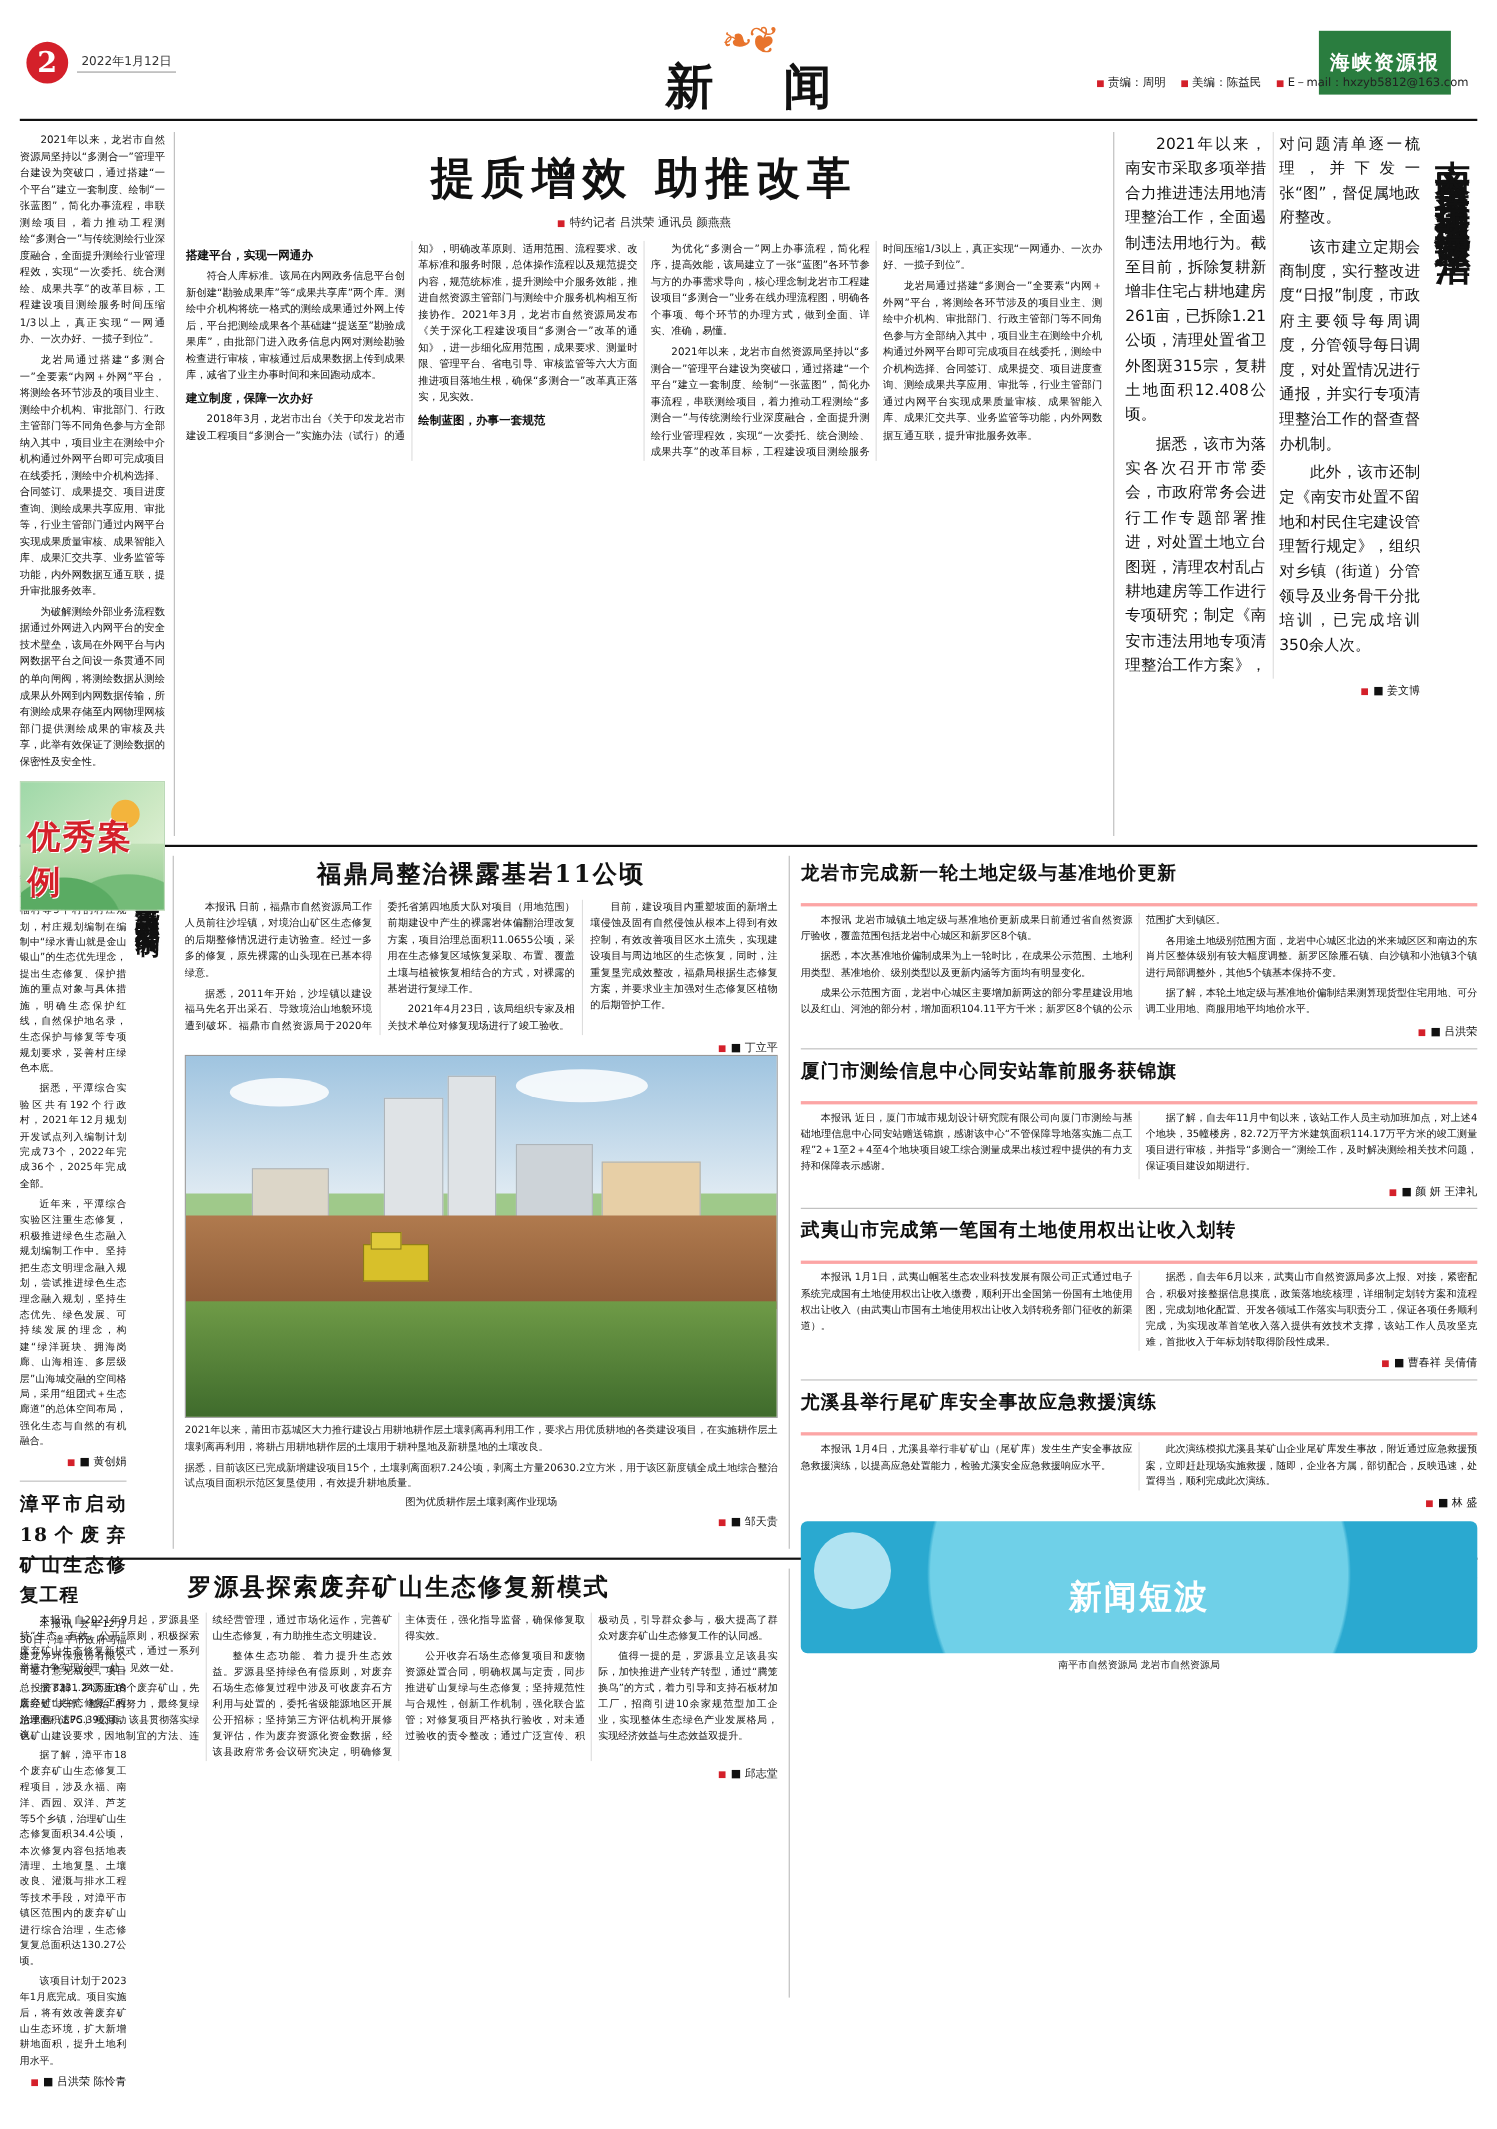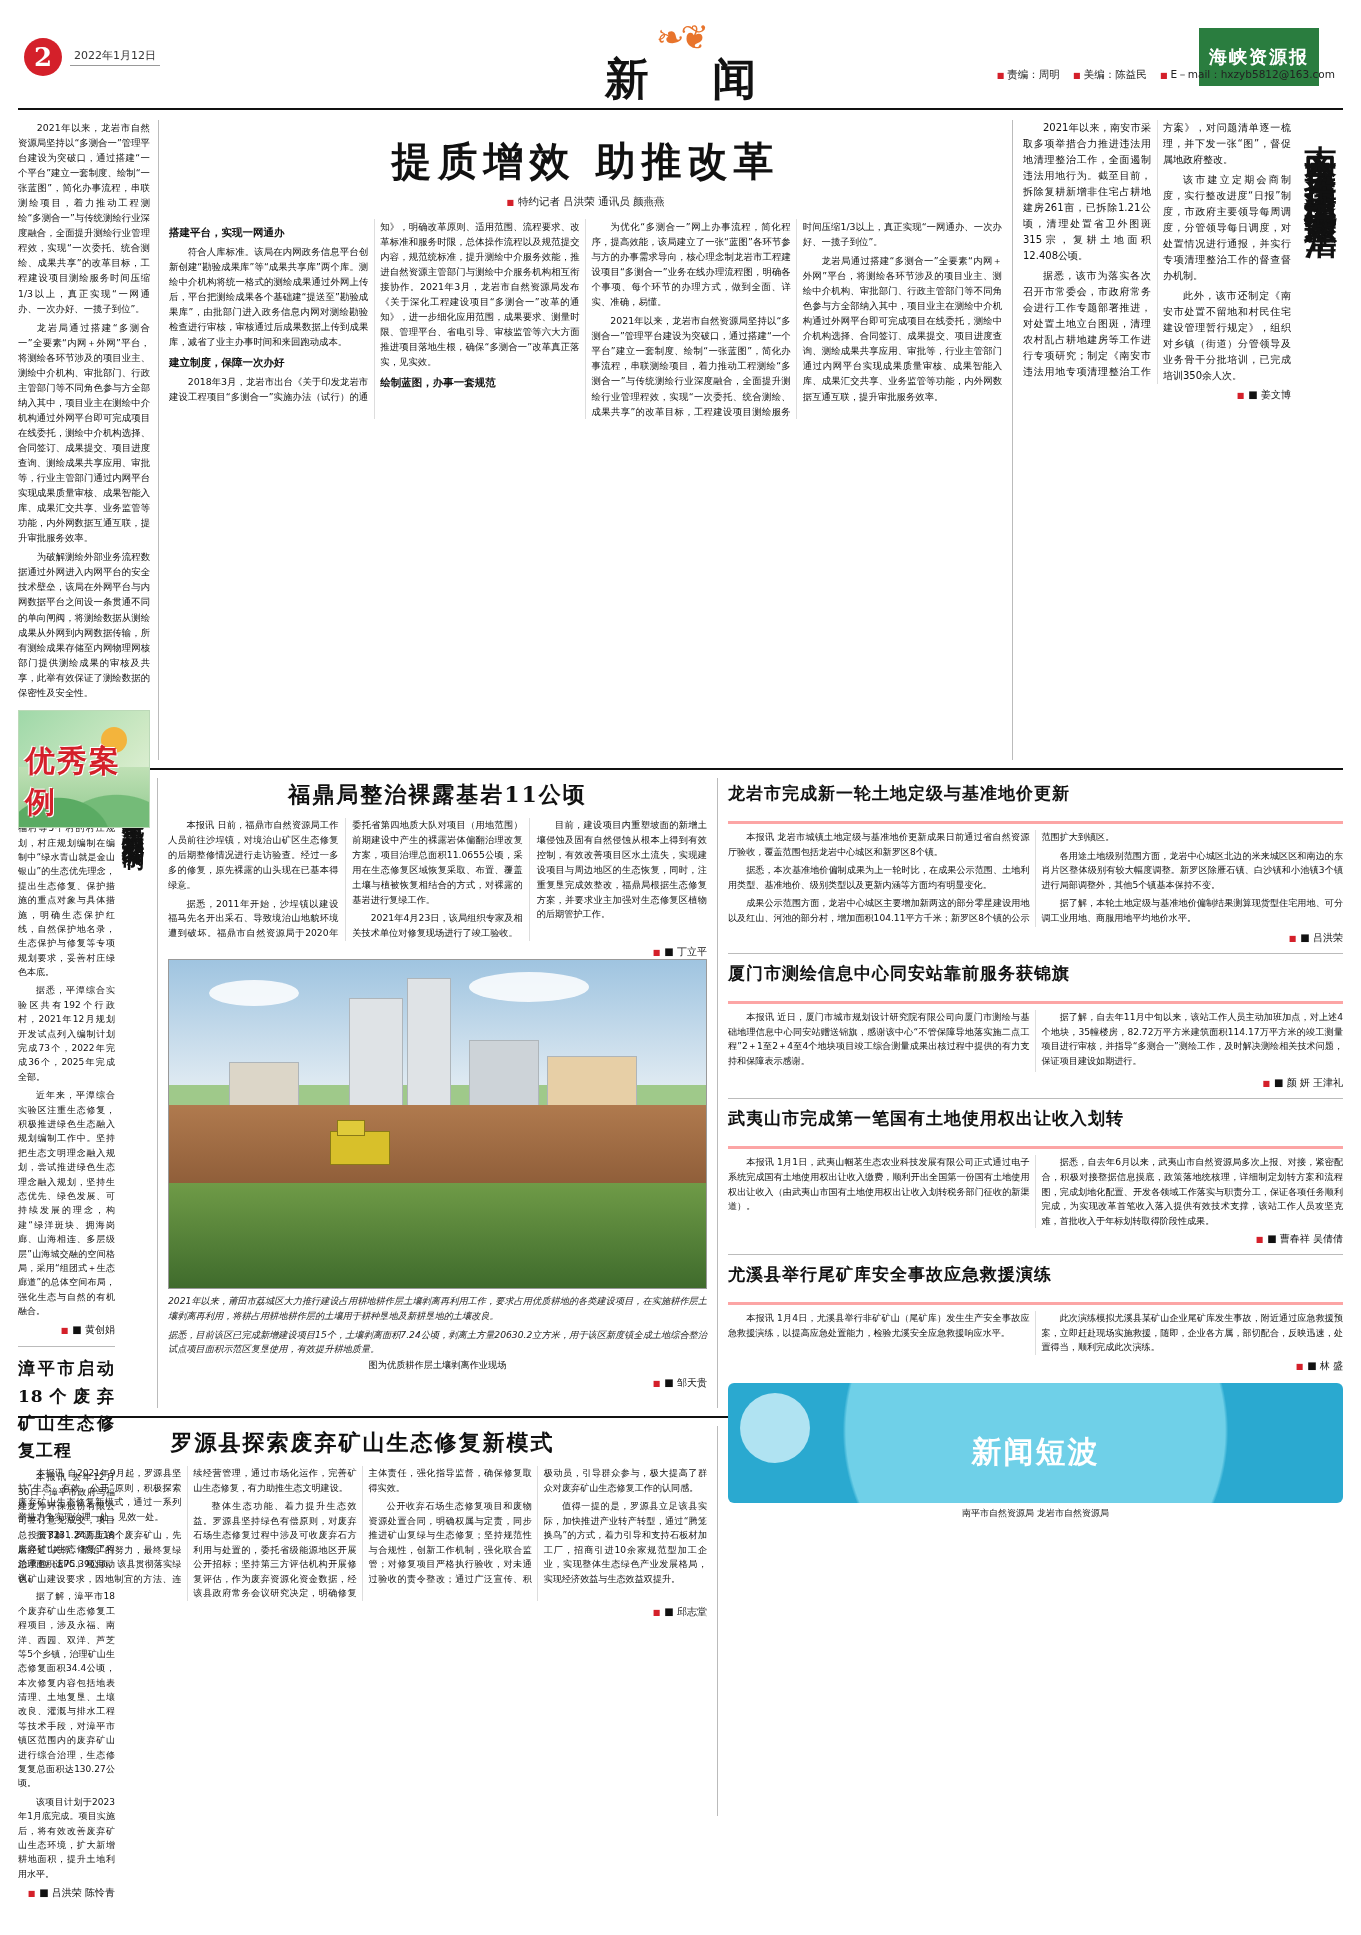--- a/index.html
+++ b/index.html
@@ -116,21 +116,21 @@
   .ph-sky { position:absolute; inset:0 0 62% 0; background:linear-gradient(#9fc4e0,#dfeaf2); }
   .ph-cloud { position:absolute; background:rgba(255,255,255,.85); border-radius:50%; }
   .ph-bldg { position:absolute; bottom:52%; background:#cdd3d8; border:1px solid #aeb5ba; }
   .ph-bldg.tall { background:#dfe3e6; }
   .ph-dirt { position:absolute; left:0; right:0; top:44%; height:26%;
     background:linear-gradient(#b07a4e,#8d5c38); }
   .ph-green { position:absolute; left:0; right:0; bottom:0; height:32%;
     background:linear-gradient(#6f9b47,#3f6b2c); }
   .ph-mach { position:absolute; left:30%; top:52%; width:60px; height:34px; background:#d8c02a; border:1px solid #8a7a18;}
   .ph-mach:after{ content:""; position:absolute; left:6px; top:-12px; width:26px; height:14px; background:#e0cb3a;border:1px solid #8a7a18;}
-  .caption { font-size:9.2px; line-height:1.55; text-align:justify; margin-top:5px; color:#222;font-style:italic; }
+  .caption { font-size:9.2px; line-height:1.55; text-align:justify; margin-top:5px; color:#222; }
   .caption-c { font-size:9.2px; text-align:center; margin-top:3px;}
 
   
   .bottom { display:flex; margin-top:8px; border-top:2px solid #111; padding-top:8px; height:400px;}
   .bt-l { width:700px; padding-right:10px; border-right:1px solid #bbb;}
   .bt-r { flex:1; padding-left:10px;}
 
   .news-logo { margin-top:10px; height:120px; position:relative;
     background:radial-gradient(circle at 50% 40%, #6fd0e8 0 60%, #2aa9d0 61% 100%);
     border-radius:6px; overflow:hidden; }
@@ -188,21 +188,21 @@
         <p class="para">2018年3月，龙岩市出台《关于印发龙岩市建设工程项目“多测合一”实施办法（试行）的通知》，明确改革原则、适用范围、流程要求、改革标准和服务时限，总体操作流程以及规范提交内容，规范统标准，提升测绘中介服务效能，推进自然资源主管部门与测绘中介服务机构相互衔接协作。2021年3月，龙岩市自然资源局发布《关于深化工程建设项目“多测合一”改革的通知》，进一步细化应用范围，成果要求、测量时限、管理平台、省电引导、审核监管等六大方面推进项目落地生根，确保“多测合一”改革真正落实，见实效。</p>
         <div class="subhead">绘制蓝图，办事一套规范</div>
         <p class="para">为优化“多测合一”网上办事流程，简化程序，提高效能，该局建立了一张“蓝图”各环节参与方的办事需求导向，核心理念制龙岩市工程建设项目“多测合一”业务在线办理流程图，明确各个事项、每个环节的办理方式，做到全面、详实、准确，易懂。</p>
         <p class="para">2021年以来，龙岩市自然资源局坚持以“多测合一”管理平台建设为突破口，通过搭建“一个平台”建立一套制度、绘制“一张蓝图”，简化办事流程，串联测绘项目，着力推动工程测绘“多测合一”与传统测绘行业深度融合，全面提升测绘行业管理程效，实现“一次委托、统合测绘、成果共享”的改革目标，工程建设项目测绘服务时间压缩1/3以上，真正实现“一网通办、一次办好、一揽子到位”。</p>
         <p class="para">龙岩局通过搭建“多测合一”全要素“内网＋外网”平台，将测绘各环节涉及的项目业主、测绘中介机构、审批部门、行政主管部门等不同角色参与方全部纳入其中，项目业主在测绘中介机构通过外网平台即可完成项目在线委托，测绘中介机构选择、合同签订、成果提交、项目进度查询、测绘成果共享应用、审批等，行业主管部门通过内网平台实现成果质量审核、成果智能入库、成果汇交共享、业务监管等功能，内外网数据互通互联，提升审批服务效率。</p>
       </div>
     </div>
 
     <div class="col-right-head">
       <div class="right-body">
-        <div class="cols2" style="font-size:10px;">
+        <div class="cols2" style="font-size:14px;">
           <p class="para">2021年以来，南安市采取多项举措合力推进违法用地清理整治工作，全面遏制违法用地行为。截至目前，拆除复耕新增非住宅占耕地建房261亩，已拆除1.21公顷，清理处置省卫外图斑315宗，复耕土地面积12.408公顷。</p>
           <p class="para">据悉，该市为落实各次召开市常委会，市政府常务会进行工作专题部署推进，对处置土地立台图斑，清理农村乱占耕地建房等工作进行专项研究；制定《南安市违法用地专项清理整治工作方案》，对问题清单逐一梳理，并下发一张“图”，督促属地政府整改。</p>
           <p class="para">该市建立定期会商制度，实行整改进度“日报”制度，市政府主要领导每周调度，分管领导每日调度，对处置情况进行通报，并实行专项清理整治工作的督查督办机制。</p>
           <p class="para">此外，该市还制定《南安市处置不留地和村民住宅建设管理暂行规定》，组织对乡镇（街道）分管领导及业务骨干分批培训，已完成培训350余人次。</p>
         </div>
         <div class="sig">■ 姜文博</div>
       </div>
       <div class="v-title">南安市全力推进违法用地专项清理整治</div>
     </div>
   </div>

